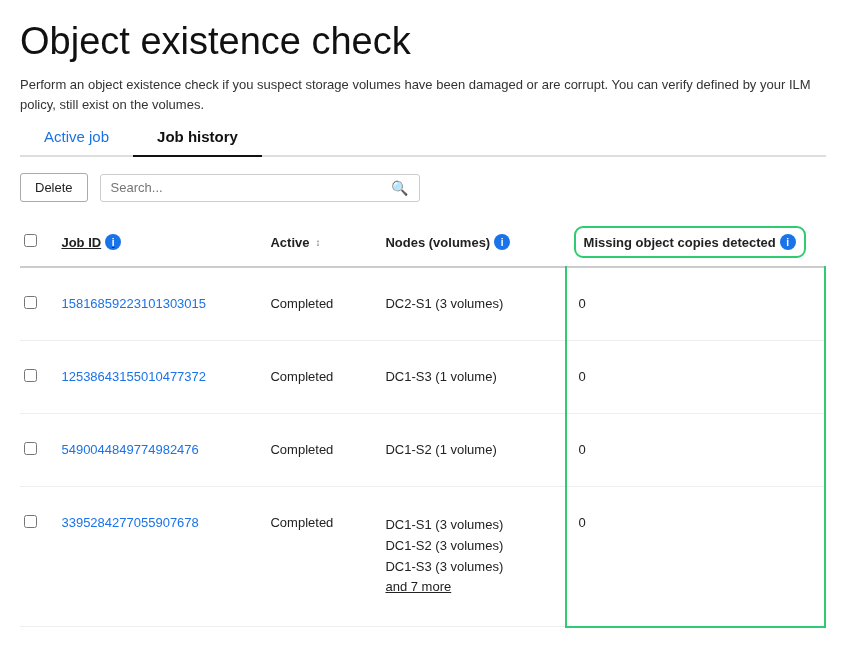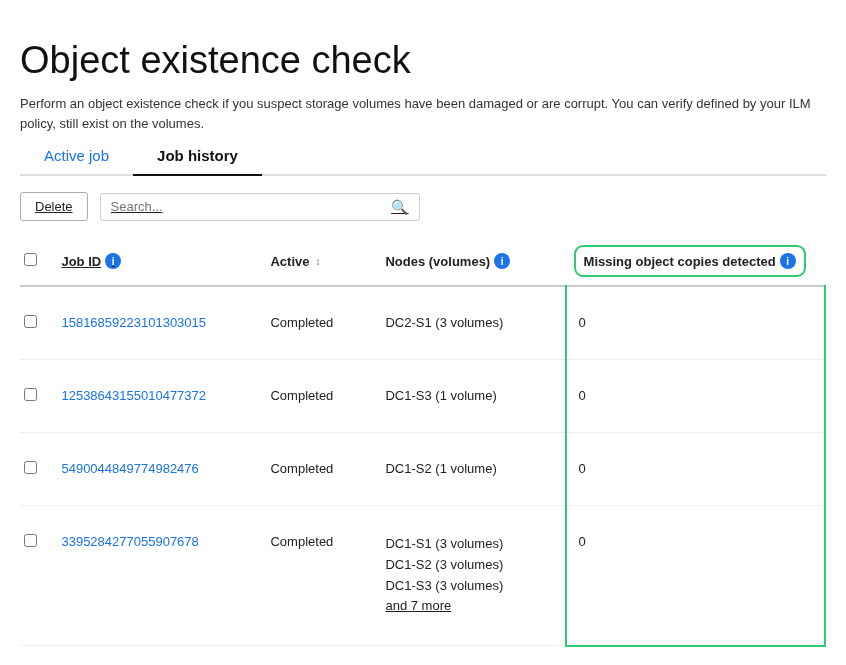--- a/index.html
+++ b/index.html
@@ -14,21 +14,20 @@
     }
     .page-container {
       padding: 20px 20px 20px 20px;
       max-width: 846px;
     }
     h1 {
       font-size: 38px;
       font-weight: 300;
       color: #111;
       margin-bottom: 12px;
-      margin-top: 19px;
     }
     .description {
       font-size: 13px;
       color: #333;
       margin-bottom: 4px;
       max-width: 820px;
       line-height: 1.5;
     }
     .tabs {
       display: flex;
@@ -50,21 +49,20 @@
     }
     .tab.blue {
       color: #1a73e8;
       font-weight: normal;
     }
     .toolbar {
       display: flex;
       align-items: center;
       gap: 12px;
       margin-bottom: 16px;
-      text-decoration: underline;
     }
     .delete-btn {
       border: 1px solid #aaa;
       background: #fff;
       padding: 6px 14px;
       font-size: 13px;
       cursor: pointer;
       border-radius: 3px;
       color: #222;
     }

